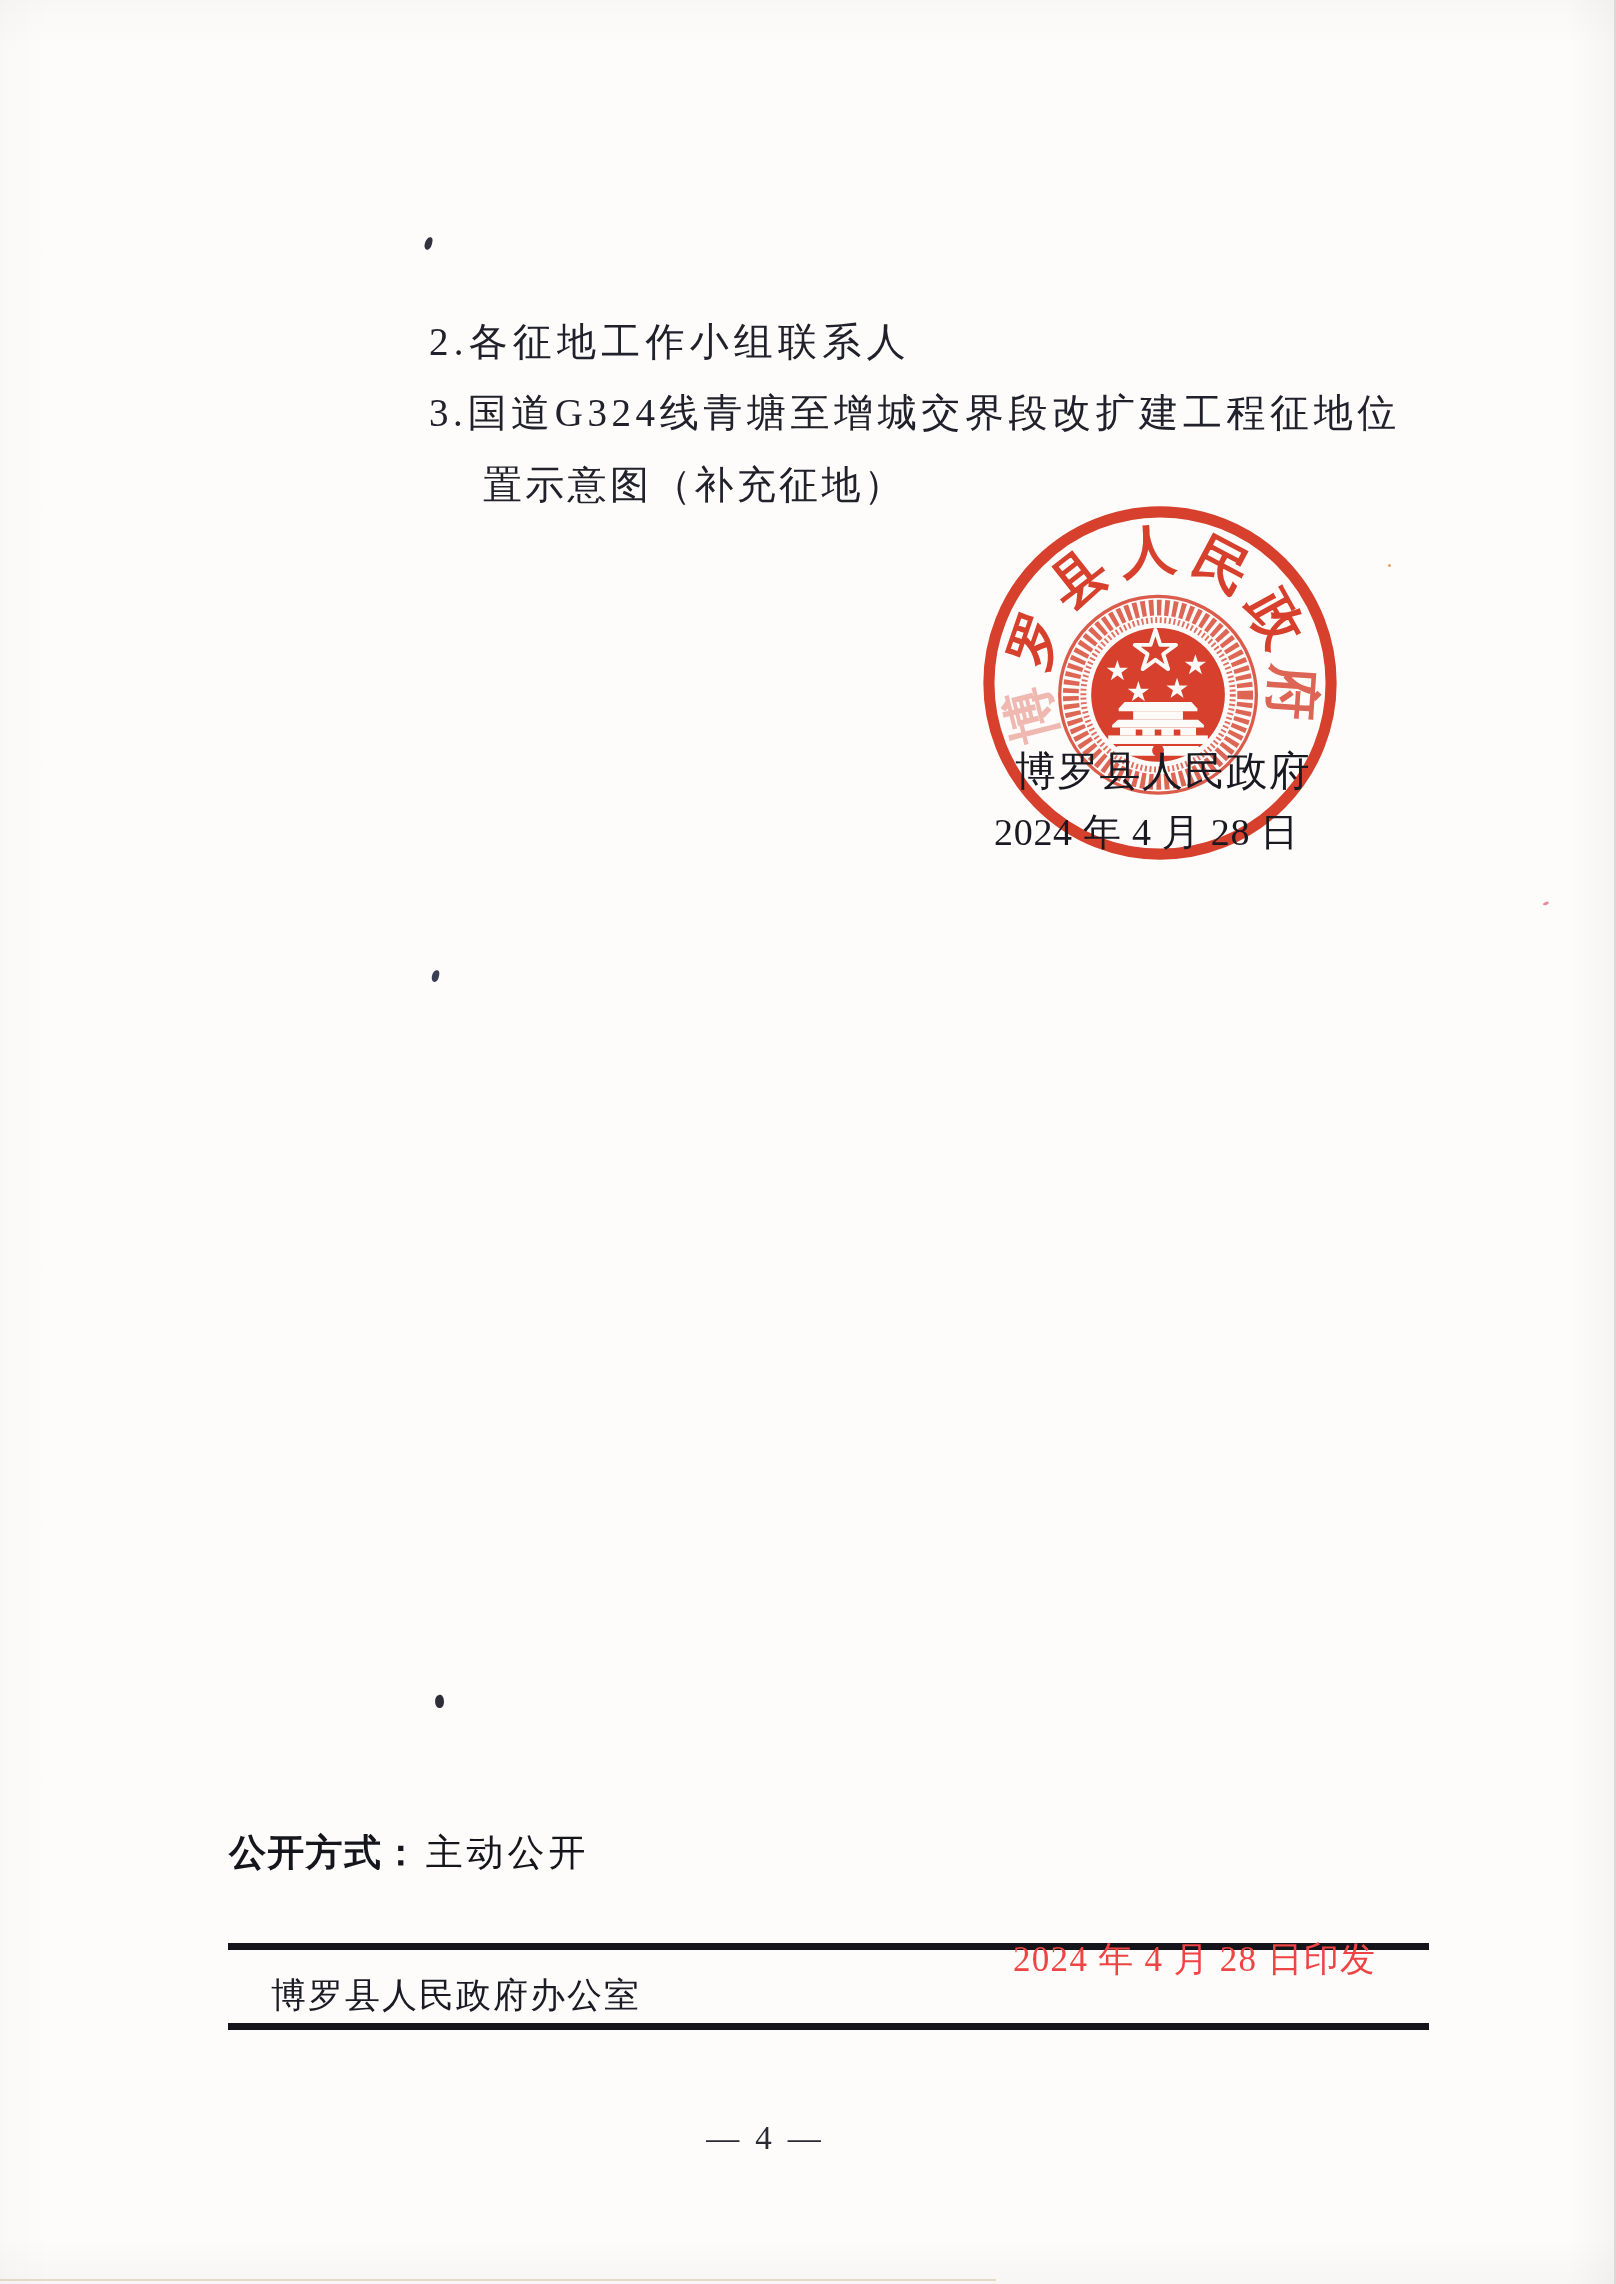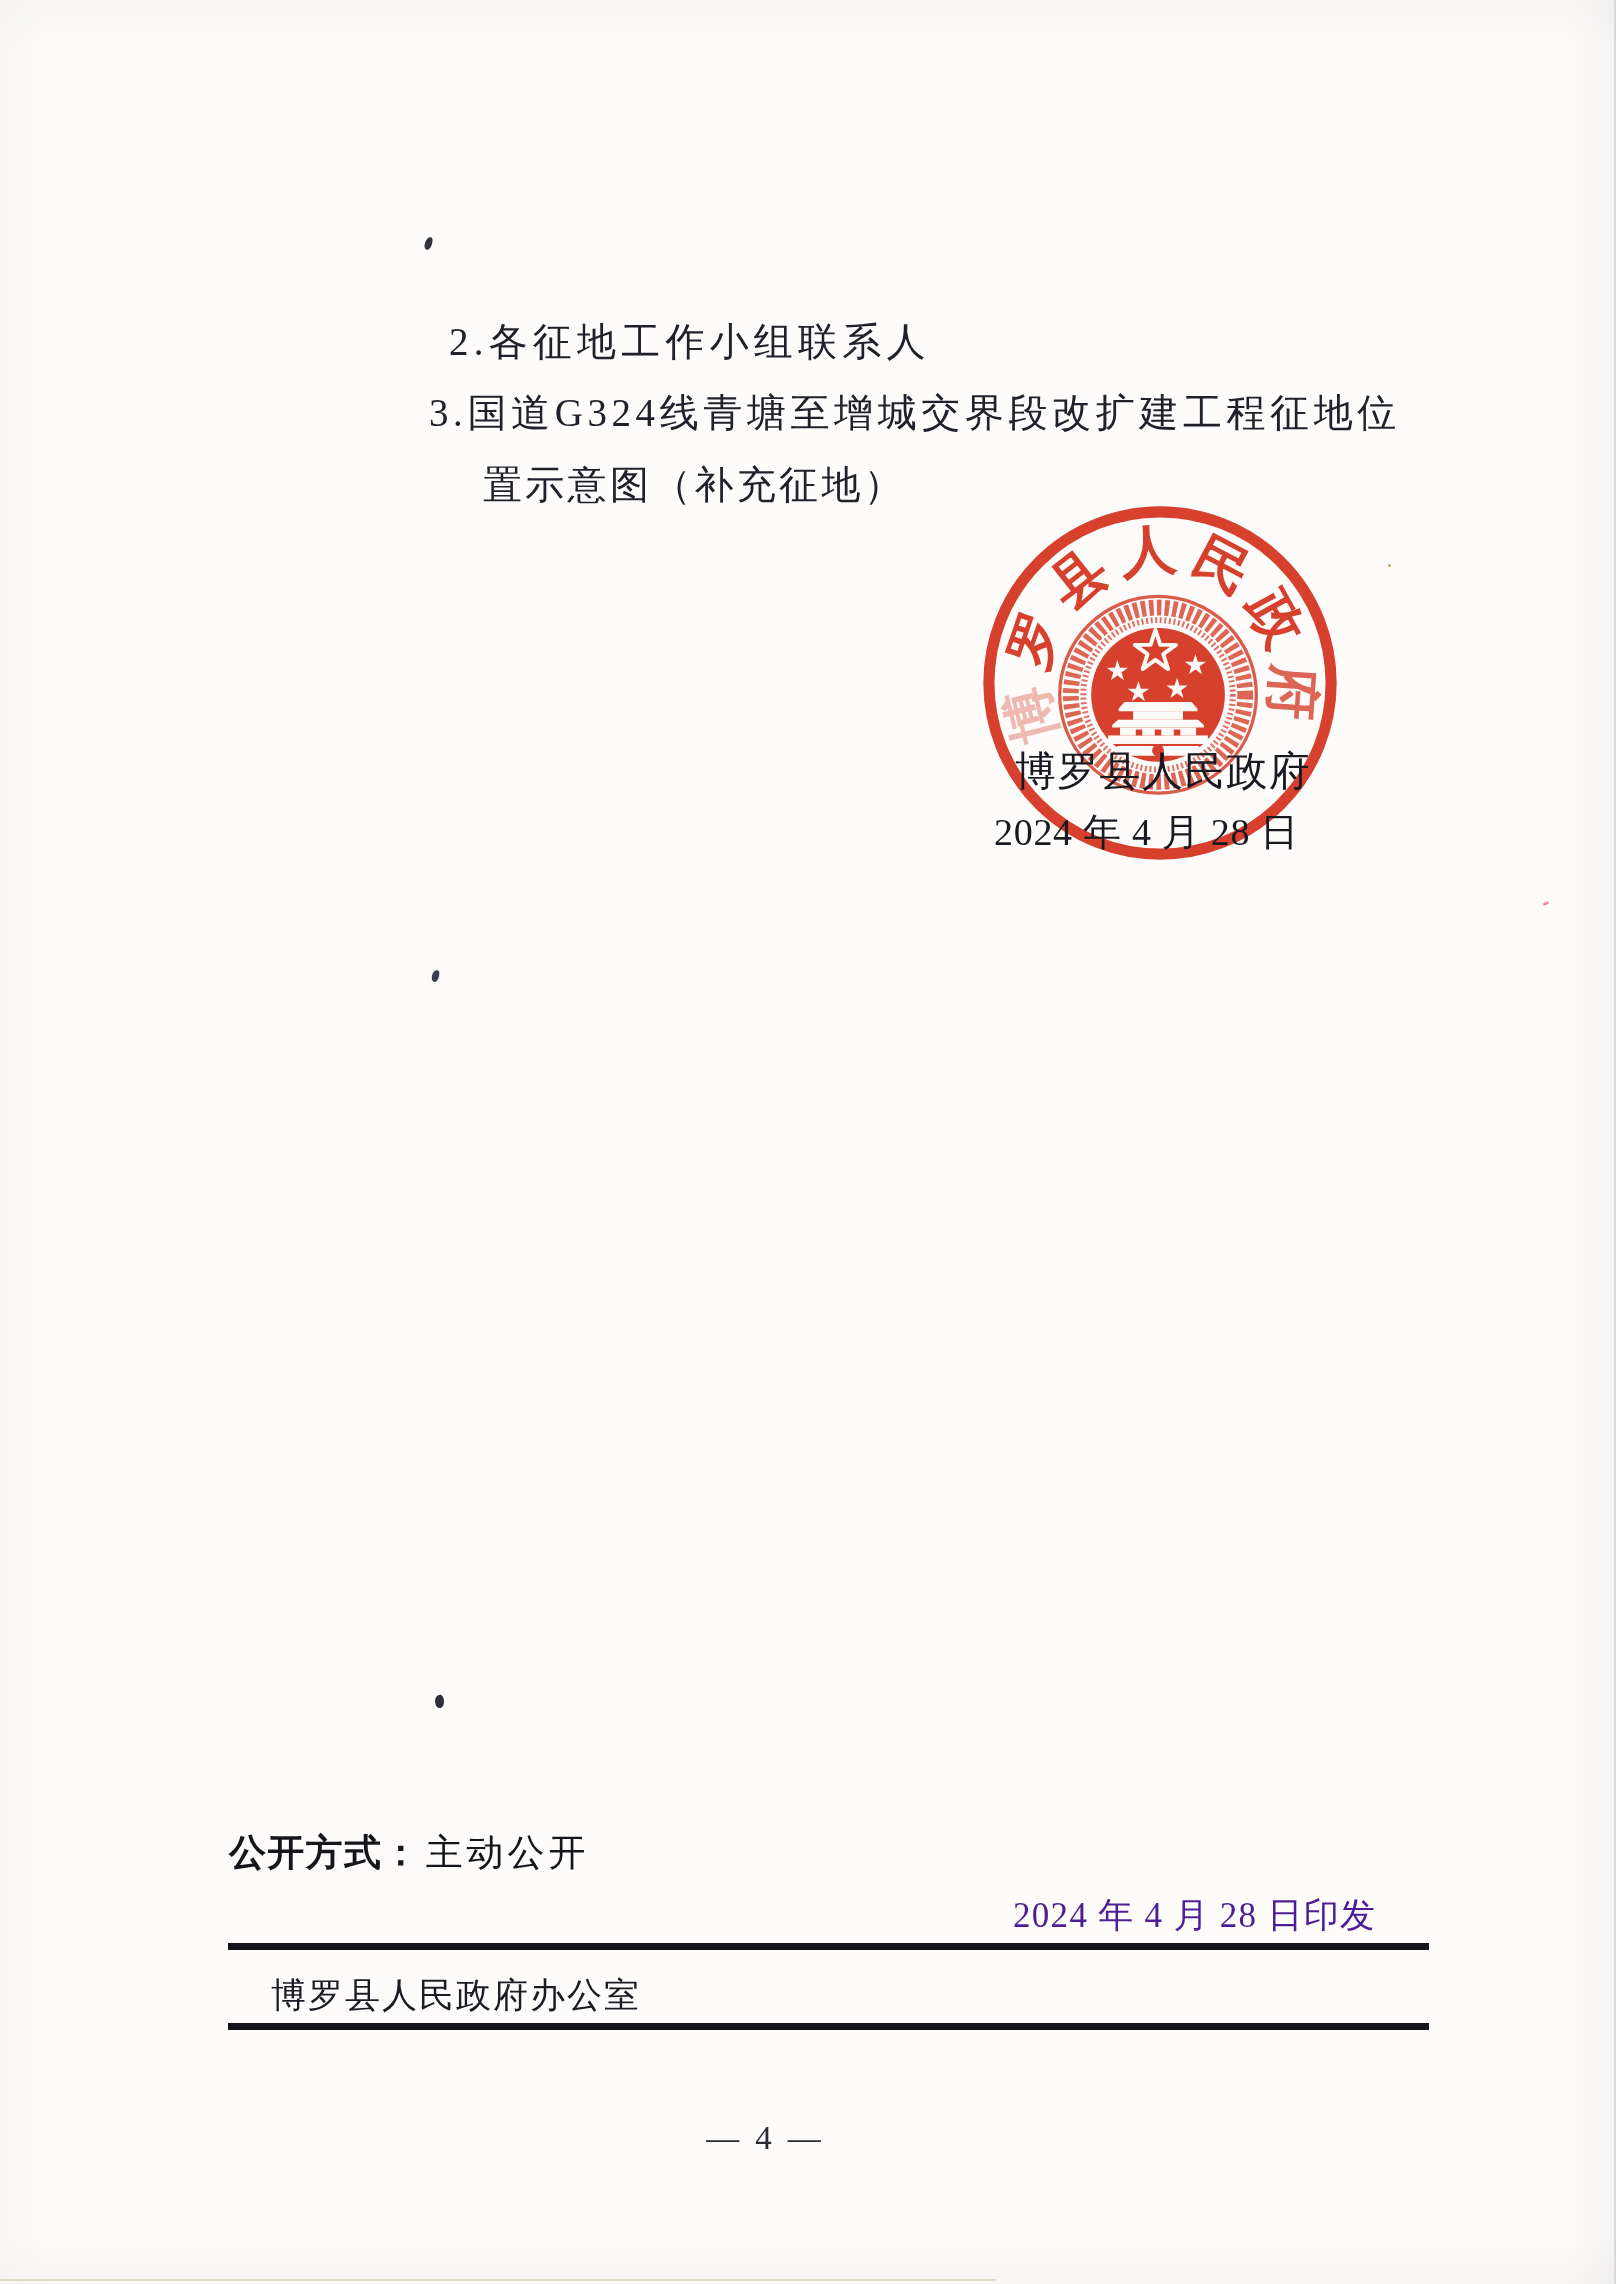--- a/index.html
+++ b/index.html
@@ -18,39 +18,39 @@
     background:
       linear-gradient(90deg, rgba(0,0,0,0.015), rgba(0,0,0,0) 3%, rgba(0,0,0,0) 97%, rgba(0,0,0,0.03)),
       linear-gradient(180deg, rgba(0,0,0,0.02), rgba(0,0,0,0) 2%, rgba(0,0,0,0) 98%, rgba(0,0,0,0.025));
   }
   .scan-edge-right{position:absolute;top:0;right:0;width:2px;height:100%;background:#d9d9dc;}
   .scan-edge-bottom{position:absolute;left:0;top:2279px;width:996px;height:2px;background:#cfc3a8;opacity:.55;}
 
   .txt{position:absolute;line-height:1;white-space:nowrap;}
 
   .body-line{font-size:39px;color:#21212b;}
-  .line-2{left:429px;top:322px;letter-spacing:5.2px;margin-left:20px;}
+  .line-2{left:429px;top:322px;letter-spacing:5.2px;}
   .line-3{left:429px;top:393px;letter-spacing:4.6px;text-align:center;}
   .line-3-cont{left:483px;top:465px;letter-spacing:3.3px;text-align:right;}
 
   .signature{left:1015px;top:751px;font-size:41px;letter-spacing:1.3px;color:#191922;z-index:3;}
   .sign-date{left:994px;top:813px;font-size:38px;letter-spacing:0.7px;color:#191922;z-index:3;}
 
   .seal{position:absolute;left:983px;top:506px;width:354px;height:354px;z-index:2;}
 
   .disclosure{left:229px;top:1834px;font-size:37px;color:#15151c;}
   .disclosure .label{font-family:"Liberation Sans","DejaVu Sans",sans-serif;font-weight:700;letter-spacing:1.3px;}
   .disclosure .value{font-weight:400;letter-spacing:3.9px;margin-left:5.2px;}
 
   .rule{position:absolute;left:228px;width:1201px;height:7.2px;background:#14141a;}
   .rule-top{top:1943px;}
   .rule-bottom{top:2023px;}
 
   .footer-office{left:271px;top:1978px;font-size:35px;letter-spacing:2px;color:#1b1b24;}
-  .footer-print-date{left:1013px;top:1898px;font-size:35px;letter-spacing:1.3px;color:#4c1d95;}
+  .footer-print-date{left:1013px;top:1942px;font-size:35px;letter-spacing:1.3px;color:#ef4444;}
 
   .page-number{left:667px;top:2122px;width:197px;text-align:center;font-size:33px;letter-spacing:3.9px;color:#2a2a33;}
 
   
   .speck{position:absolute;background:#33333f;border-radius:60% 40% 55% 45%;}
   .speck-1{left:425px;top:237px;width:7.2px;height:12.5px;transform:rotate(14deg);}
   .speck-2{left:432px;top:970px;width:6.6px;height:11.8px;transform:rotate(10deg);background:#3a3e52;}
   .speck-3{left:435px;top:1695px;width:8.5px;height:13px;transform:rotate(-8deg);background:#2e2e3a;}
   .speck-pink{left:1543px;top:902px;width:5.9px;height:3.3px;background:#e6899c;border-radius:50%;transform:rotate(-20deg);}
   .speck-orange{left:1388px;top:564px;width:3.3px;height:3.3px;background:#e2a35b;border-radius:50%;}

